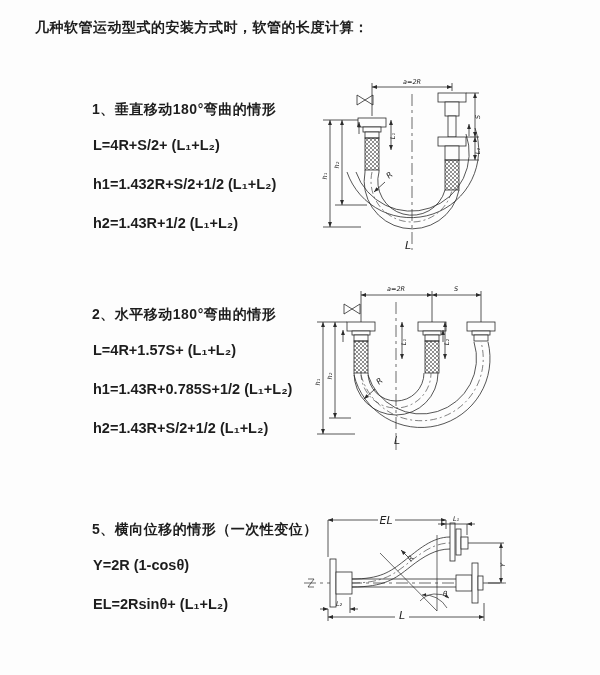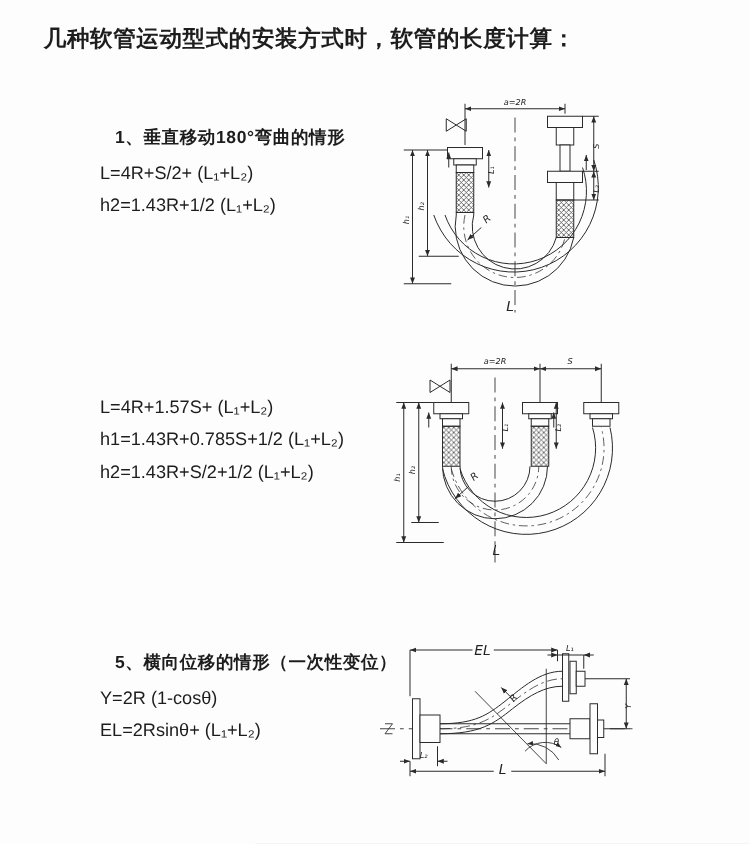--- a/index.html
+++ b/index.html
@@ -1,47 +1,49 @@
 <!DOCTYPE html>
 <html><head>
 <meta charset="utf-8">
 <style>
   html,body{margin:0;padding:0;background:#e9e9e9;}
   .page{
     position:relative;width:600px;height:675px;margin:0 auto;
     background:#fdfdfd;overflow:hidden;
     font-family:"Liberation Sans","DejaVu Sans",sans-serif;color:#1d1d1d;
   }
-  .title{position:absolute;left:35px;top:19px;font-size:18px;font-weight:bold;letter-spacing:.5px;}
+  .title{position:absolute;left:35px;top:19px;font-size:14px;font-weight:bold;letter-spacing:.5px;}
   .section{position:absolute;left:46px;}
   .heading{font-size:14px;font-weight:bold;letter-spacing:.5px;margin-left:46px;}
   .formulas{margin-left:34px;margin-top:7px;}
-  .formulas p{margin:0;font-size:14.5px;line-height:26px;font-weight:400;white-space:nowrap;}
+  .formulas p{margin:13px;font-size:14.5px;line-height:26px;font-weight:700;white-space:nowrap;}
   .diag{position:absolute;}
   svg{overflow:visible;}
   svg text{fill:#222;font-family:"DejaVu Sans","Liberation Sans",sans-serif;font-style:italic;}
   .big{font-size:11px;}
   .dim{font-size:6.5px;}
 </style>
 </head>
 <body>
 
 <div class="page">
 
   <div class="title">几种软管运动型式的安装方式时，软管的长度计算：</div>
 
   <div class="section" style="top:101px">
     <div class="heading">1、垂直移动180°弯曲的情形</div>
     <div class="formulas">
       <p>L=4R+S/2+ (L₁+L₂)</p>
+      <p>h1=1.432R+S/2+1/2 (L₁+L₂)</p>
       <p>h2=1.43R+1/2 (L₁+L₂)</p>
     </div>
   </div>
 
   <div class="section" style="top:306px">
+    <div class="heading">2、水平移动180°弯曲的情形</div>
     <div class="formulas">
       <p>L=4R+1.57S+ (L₁+L₂)</p>
       <p>h1=1.43R+0.785S+1/2 (L₁+L₂)</p>
       <p>h2=1.43R+S/2+1/2 (L₁+L₂)</p>
     </div>
   </div>
 
   <div class="section" style="top:521px">
     <div class="heading">5、横向位移的情形（一次性变位）</div>
     <div class="formulas">

